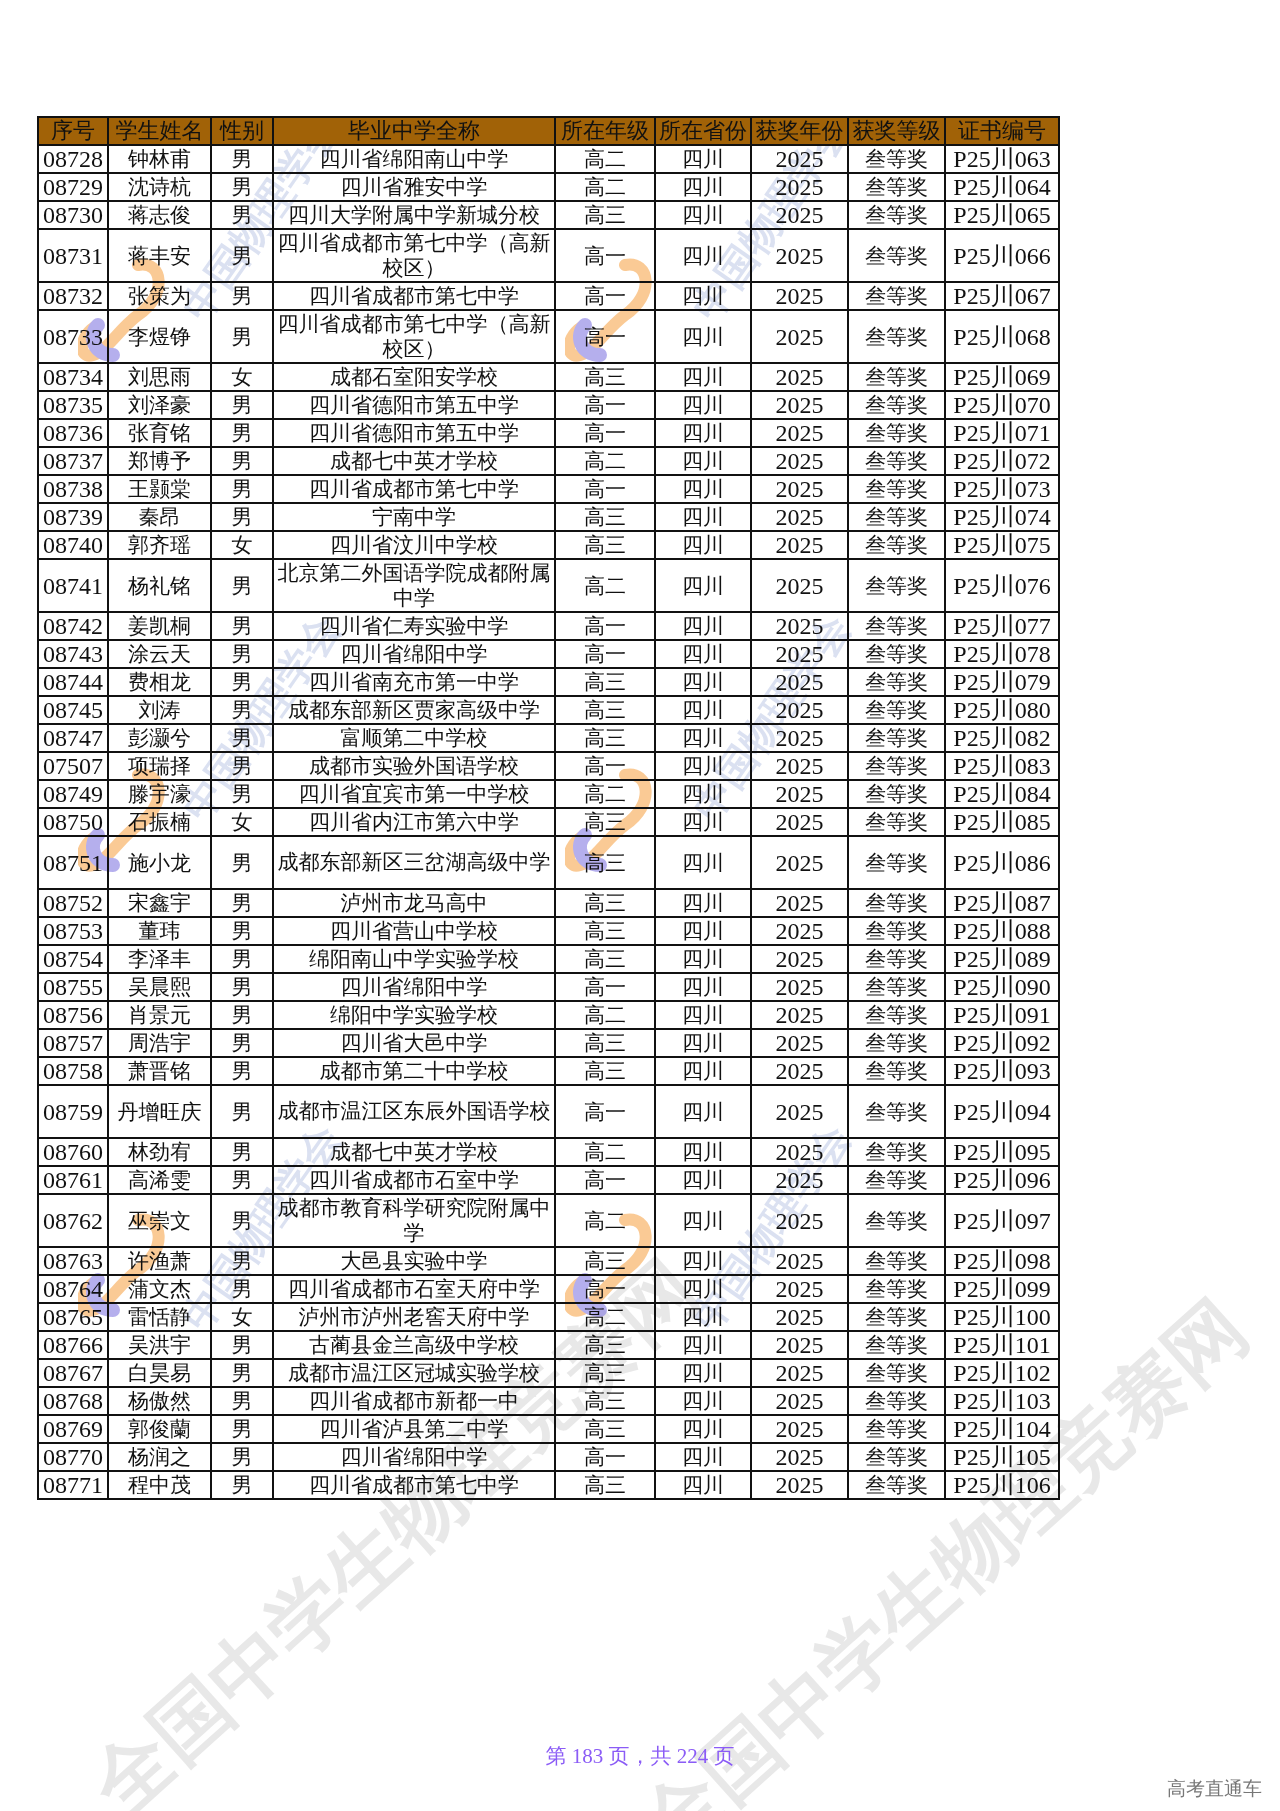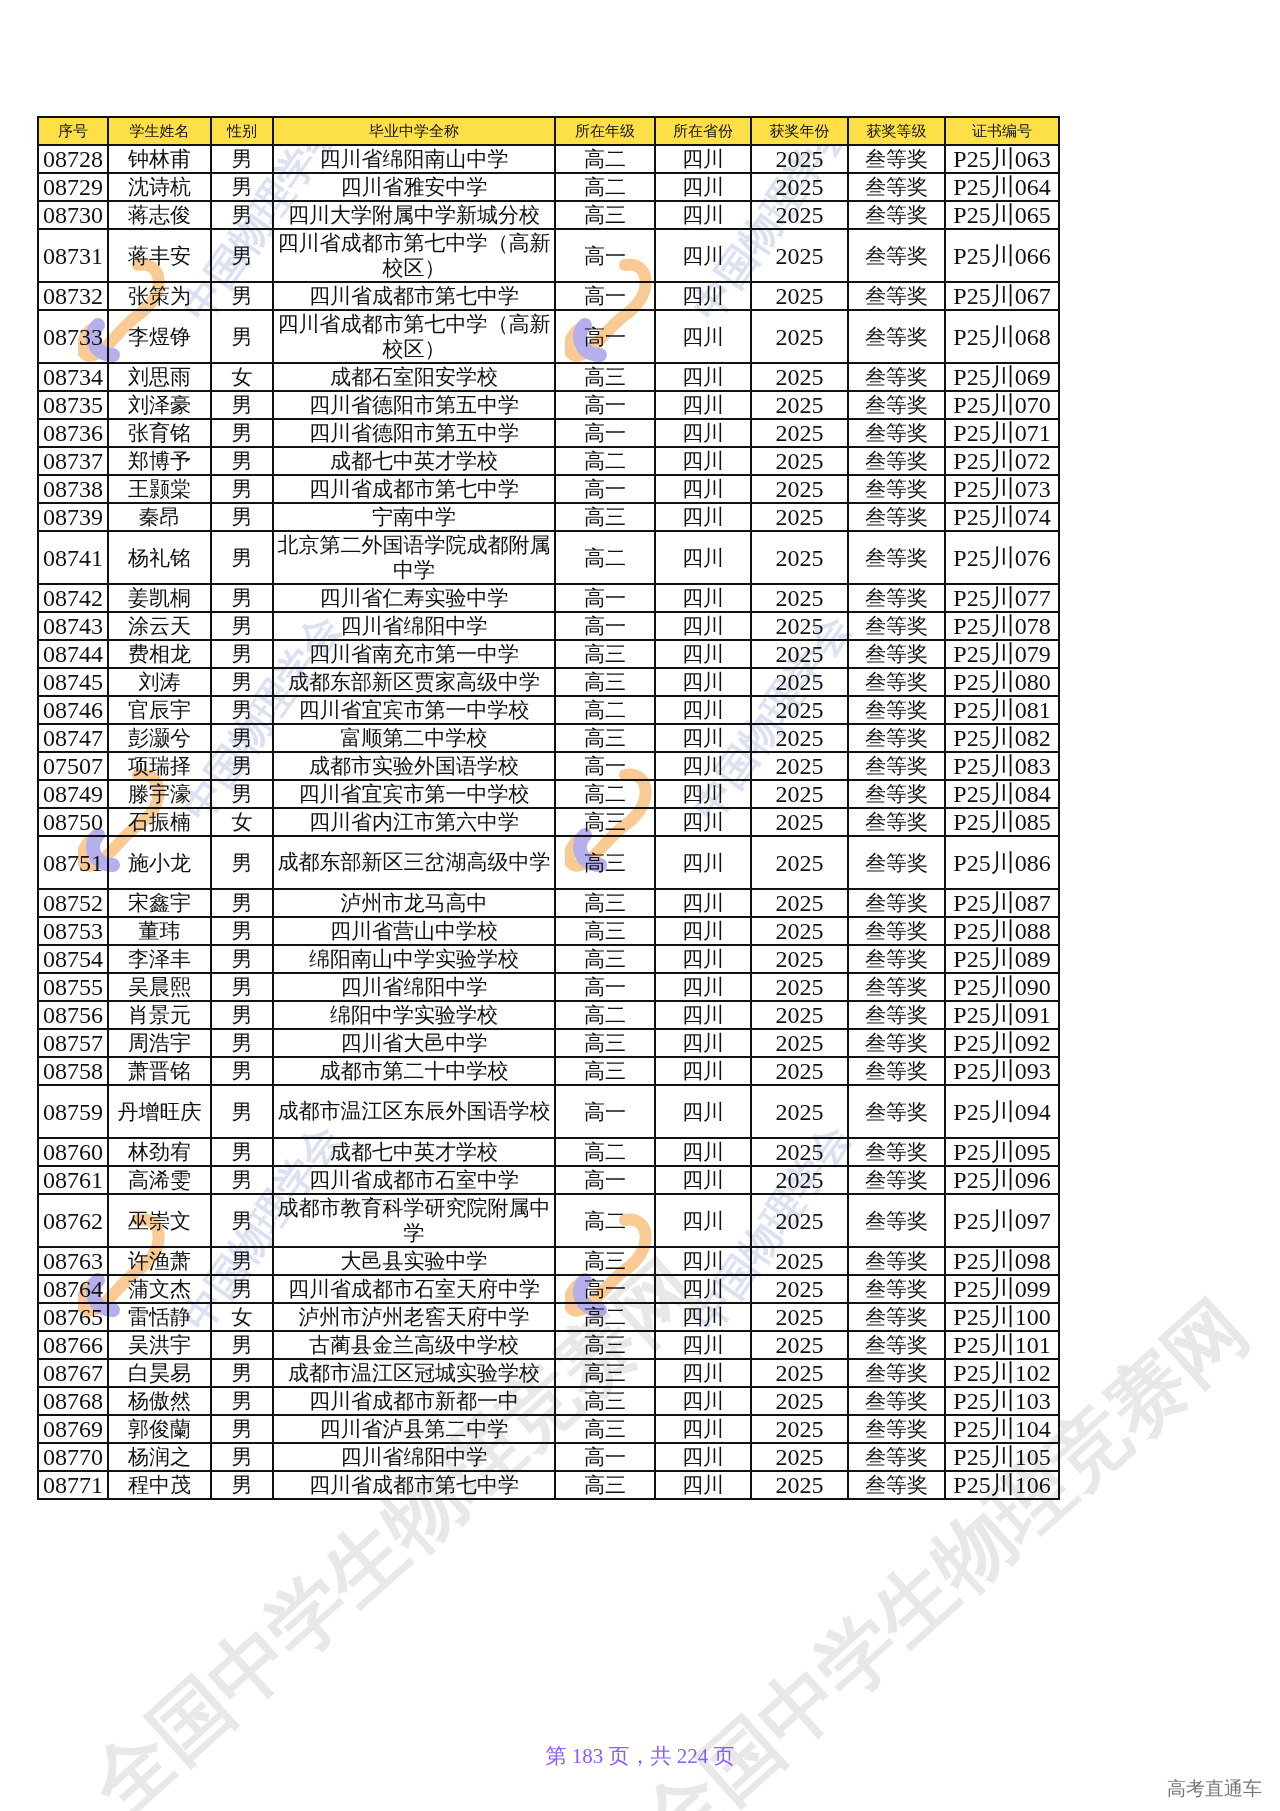--- a/index.html
+++ b/index.html
@@ -22,22 +22,22 @@
       width: 1021px;
     }
     table.awards th, table.awards td {
       border: 2px solid #111;
       text-align: center; vertical-align: middle;
       padding: 0 2px;
       font-size: 23px; line-height: 26px;
       overflow: hidden;
     }
     table.awards th {
-      background: #fde047; font-weight: normal; height: 26px;
-      font-family: Liberation Sans, sans-serif; font-size: 15px;
+      background: #a16207; font-weight: normal; height: 26px;
+      font-family: Liberation Sans, sans-serif; font-size: 22px;
     }
     table.awards td { height: 24.5px; }
     table.awards td.cn { font-family: "DejaVu Sans", sans-serif; font-size: 21px; }
     table.awards td.num { font-family: "Liberation Serif", serif; font-size: 24px; }
     table.awards tr.tall td { height: 51px; }
     table.awards td.school { line-height: 25px; }
     .footer-page {
       position: absolute; left: 0; width: 1280px; top: 1742px; text-align: center;
       font-family: "Liberation Serif", serif; font-size: 21px; color: #8b5cf6;
     }
@@ -234,20 +234,31 @@
         <td class="num">08739</td>
         <td class="cn">秦昂</td>
         <td class="cn">男</td>
         <td class="cn school">宁南中学</td>
         <td class="cn">高三</td>
         <td class="cn">四川</td>
         <td class="num">2025</td>
         <td class="cn">叁等奖</td>
         <td class="num">P25川074</td>
       </tr>
+      <tr>
+        <td class="num">08740</td>
+        <td class="cn">郭齐瑶</td>
+        <td class="cn">女</td>
+        <td class="cn school">四川省汶川中学校</td>
+        <td class="cn">高三</td>
+        <td class="cn">四川</td>
+        <td class="num">2025</td>
+        <td class="cn">叁等奖</td>
+        <td class="num">P25川075</td>
+      </tr>
       <tr class="tall">
         <td class="num">08741</td>
         <td class="cn">杨礼铭</td>
         <td class="cn">男</td>
         <td class="cn school">北京第二外国语学院成都附属中学</td>
         <td class="cn">高二</td>
         <td class="cn">四川</td>
         <td class="num">2025</td>
         <td class="cn">叁等奖</td>
         <td class="num">P25川076</td>
@@ -288,31 +299,20 @@
       <tr>
         <td class="num">08745</td>
         <td class="cn">刘涛</td>
         <td class="cn">男</td>
         <td class="cn school">成都东部新区贾家高级中学</td>
         <td class="cn">高三</td>
         <td class="cn">四川</td>
         <td class="num">2025</td>
         <td class="cn">叁等奖</td>
         <td class="num">P25川080</td>
-      </tr>
-      <tr>
-        <td class="num">08746</td>
-        <td class="cn">官辰宇</td>
-        <td class="cn">男</td>
-        <td class="cn school">四川省宜宾市第一中学校</td>
-        <td class="cn">高二</td>
-        <td class="cn">四川</td>
-        <td class="num">2025</td>
-        <td class="cn">叁等奖</td>
-        <td class="num">P25川081</td>
       </tr>
       <tr>
         <td class="num">08747</td>
         <td class="cn">彭灏兮</td>
         <td class="cn">男</td>
         <td class="cn school">富顺第二中学校</td>
         <td class="cn">高三</td>
         <td class="cn">四川</td>
         <td class="num">2025</td>
         <td class="cn">叁等奖</td>

